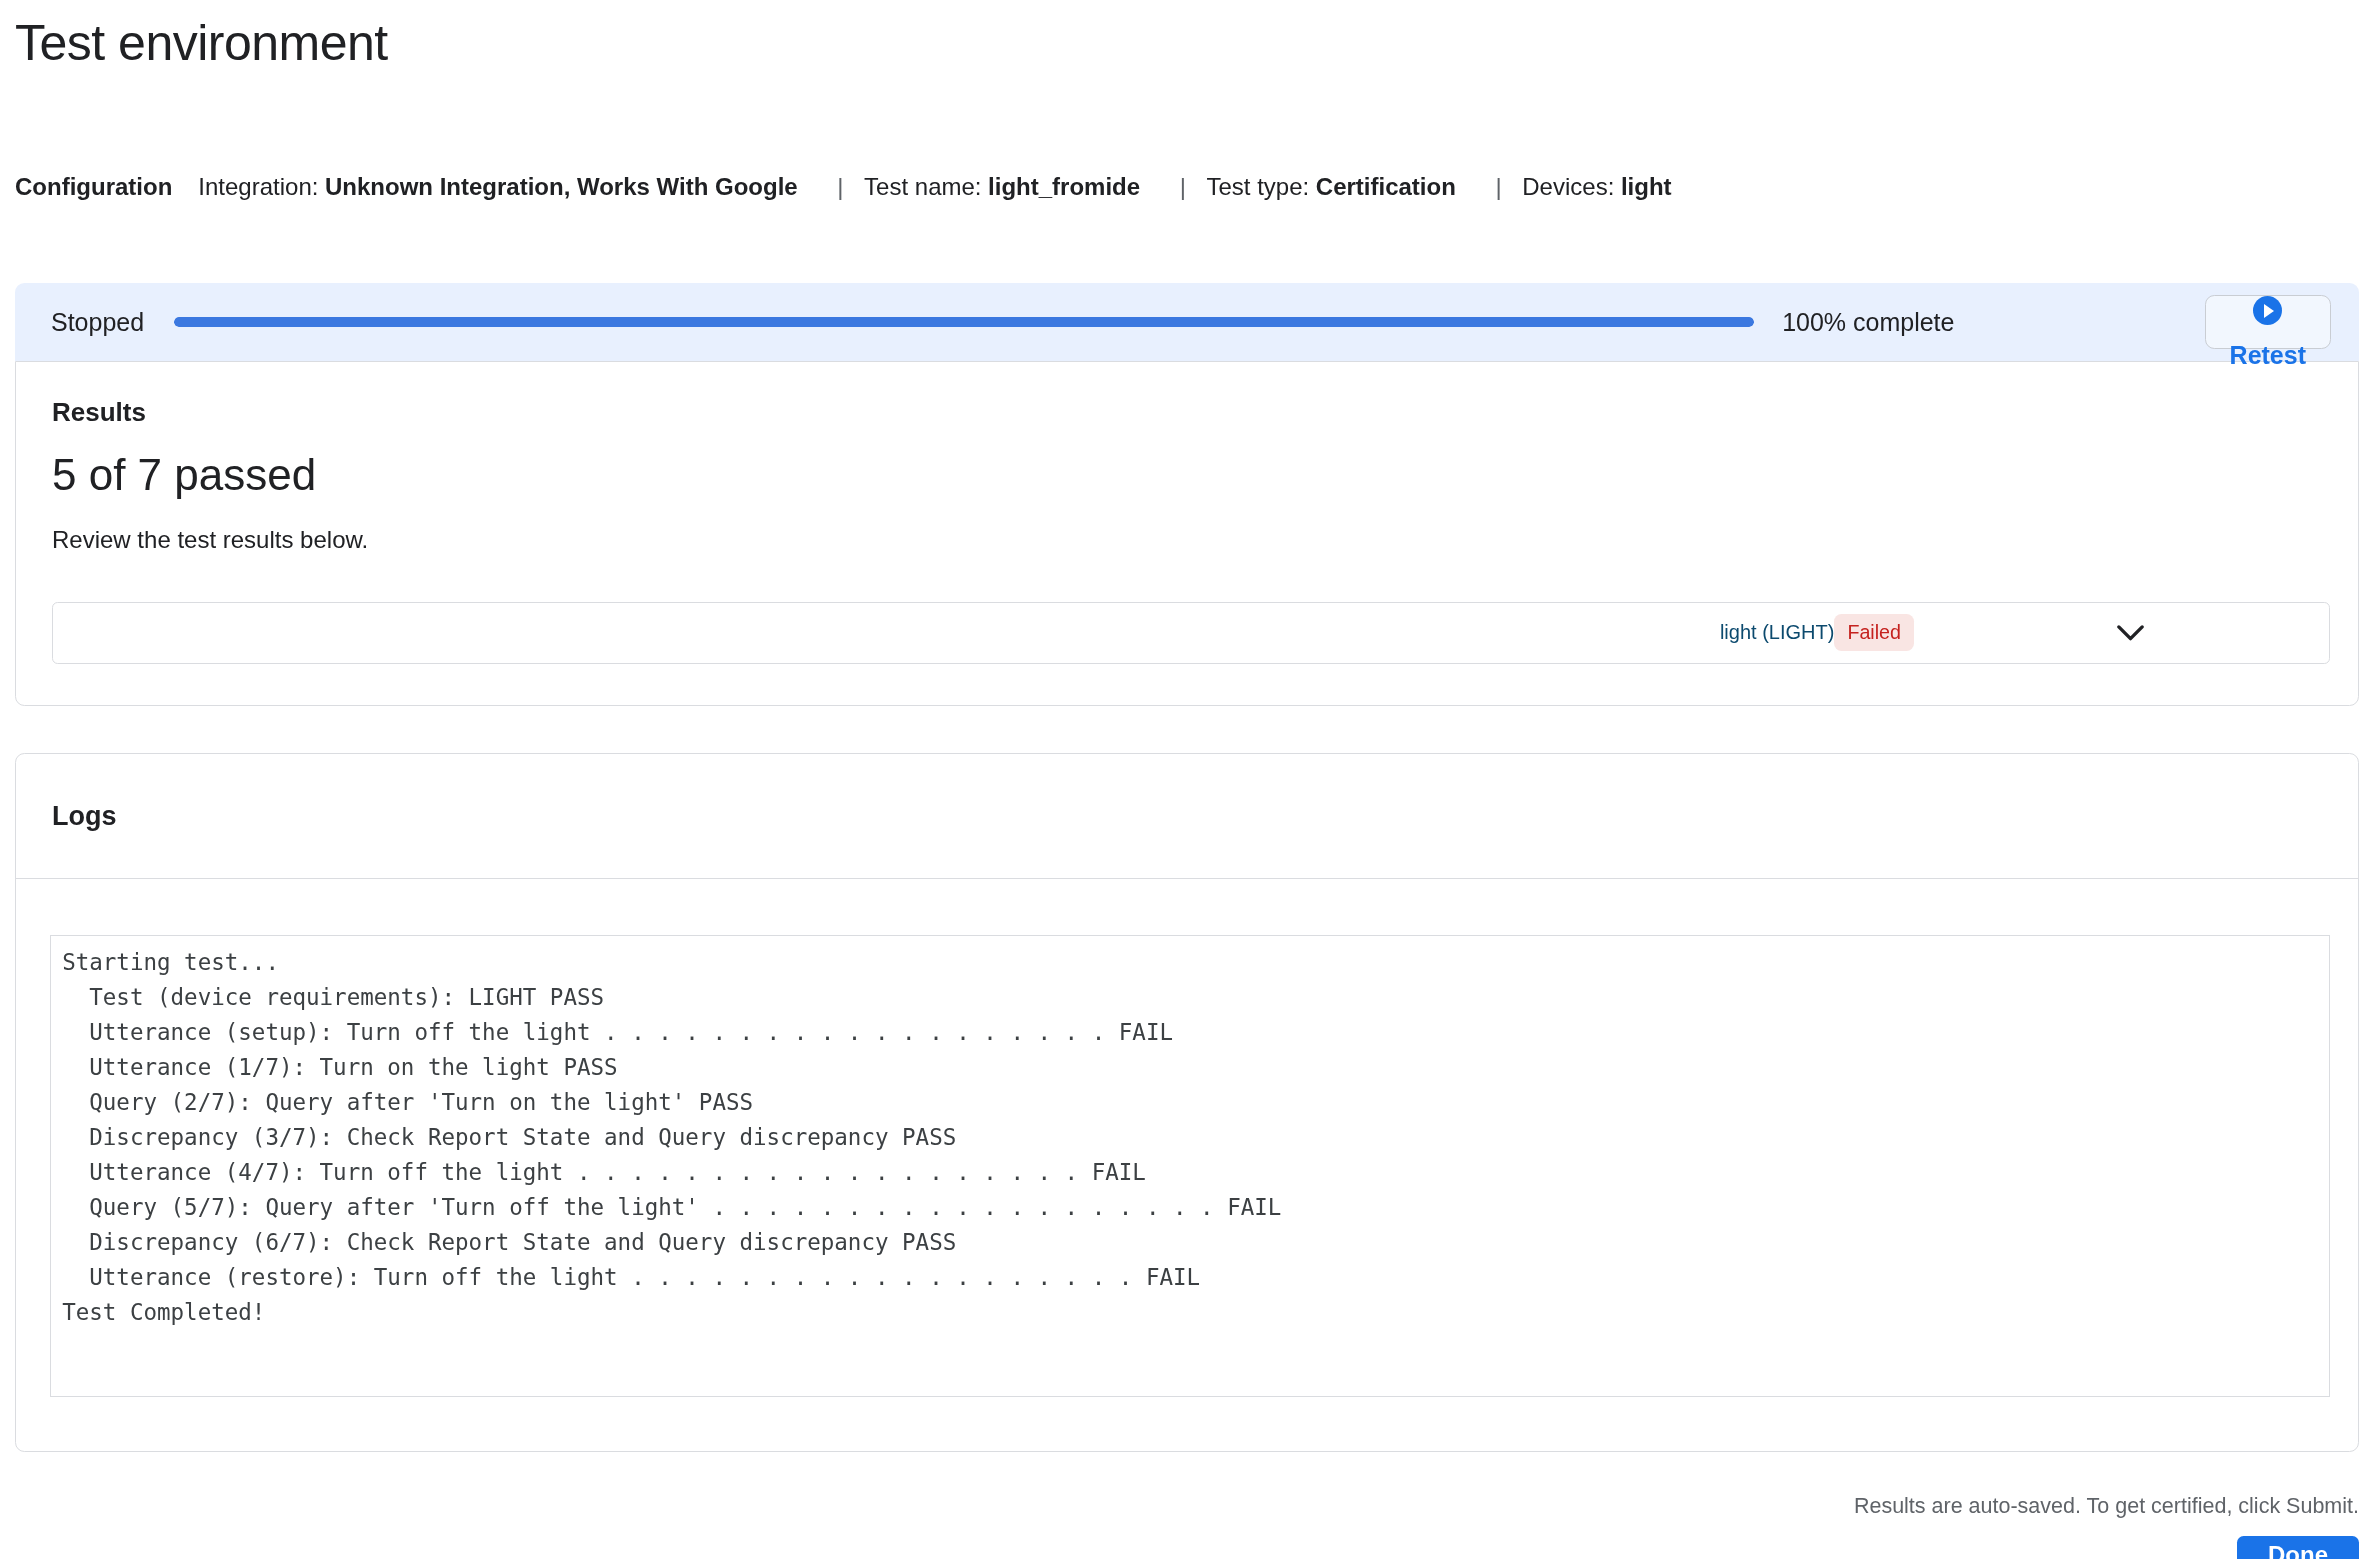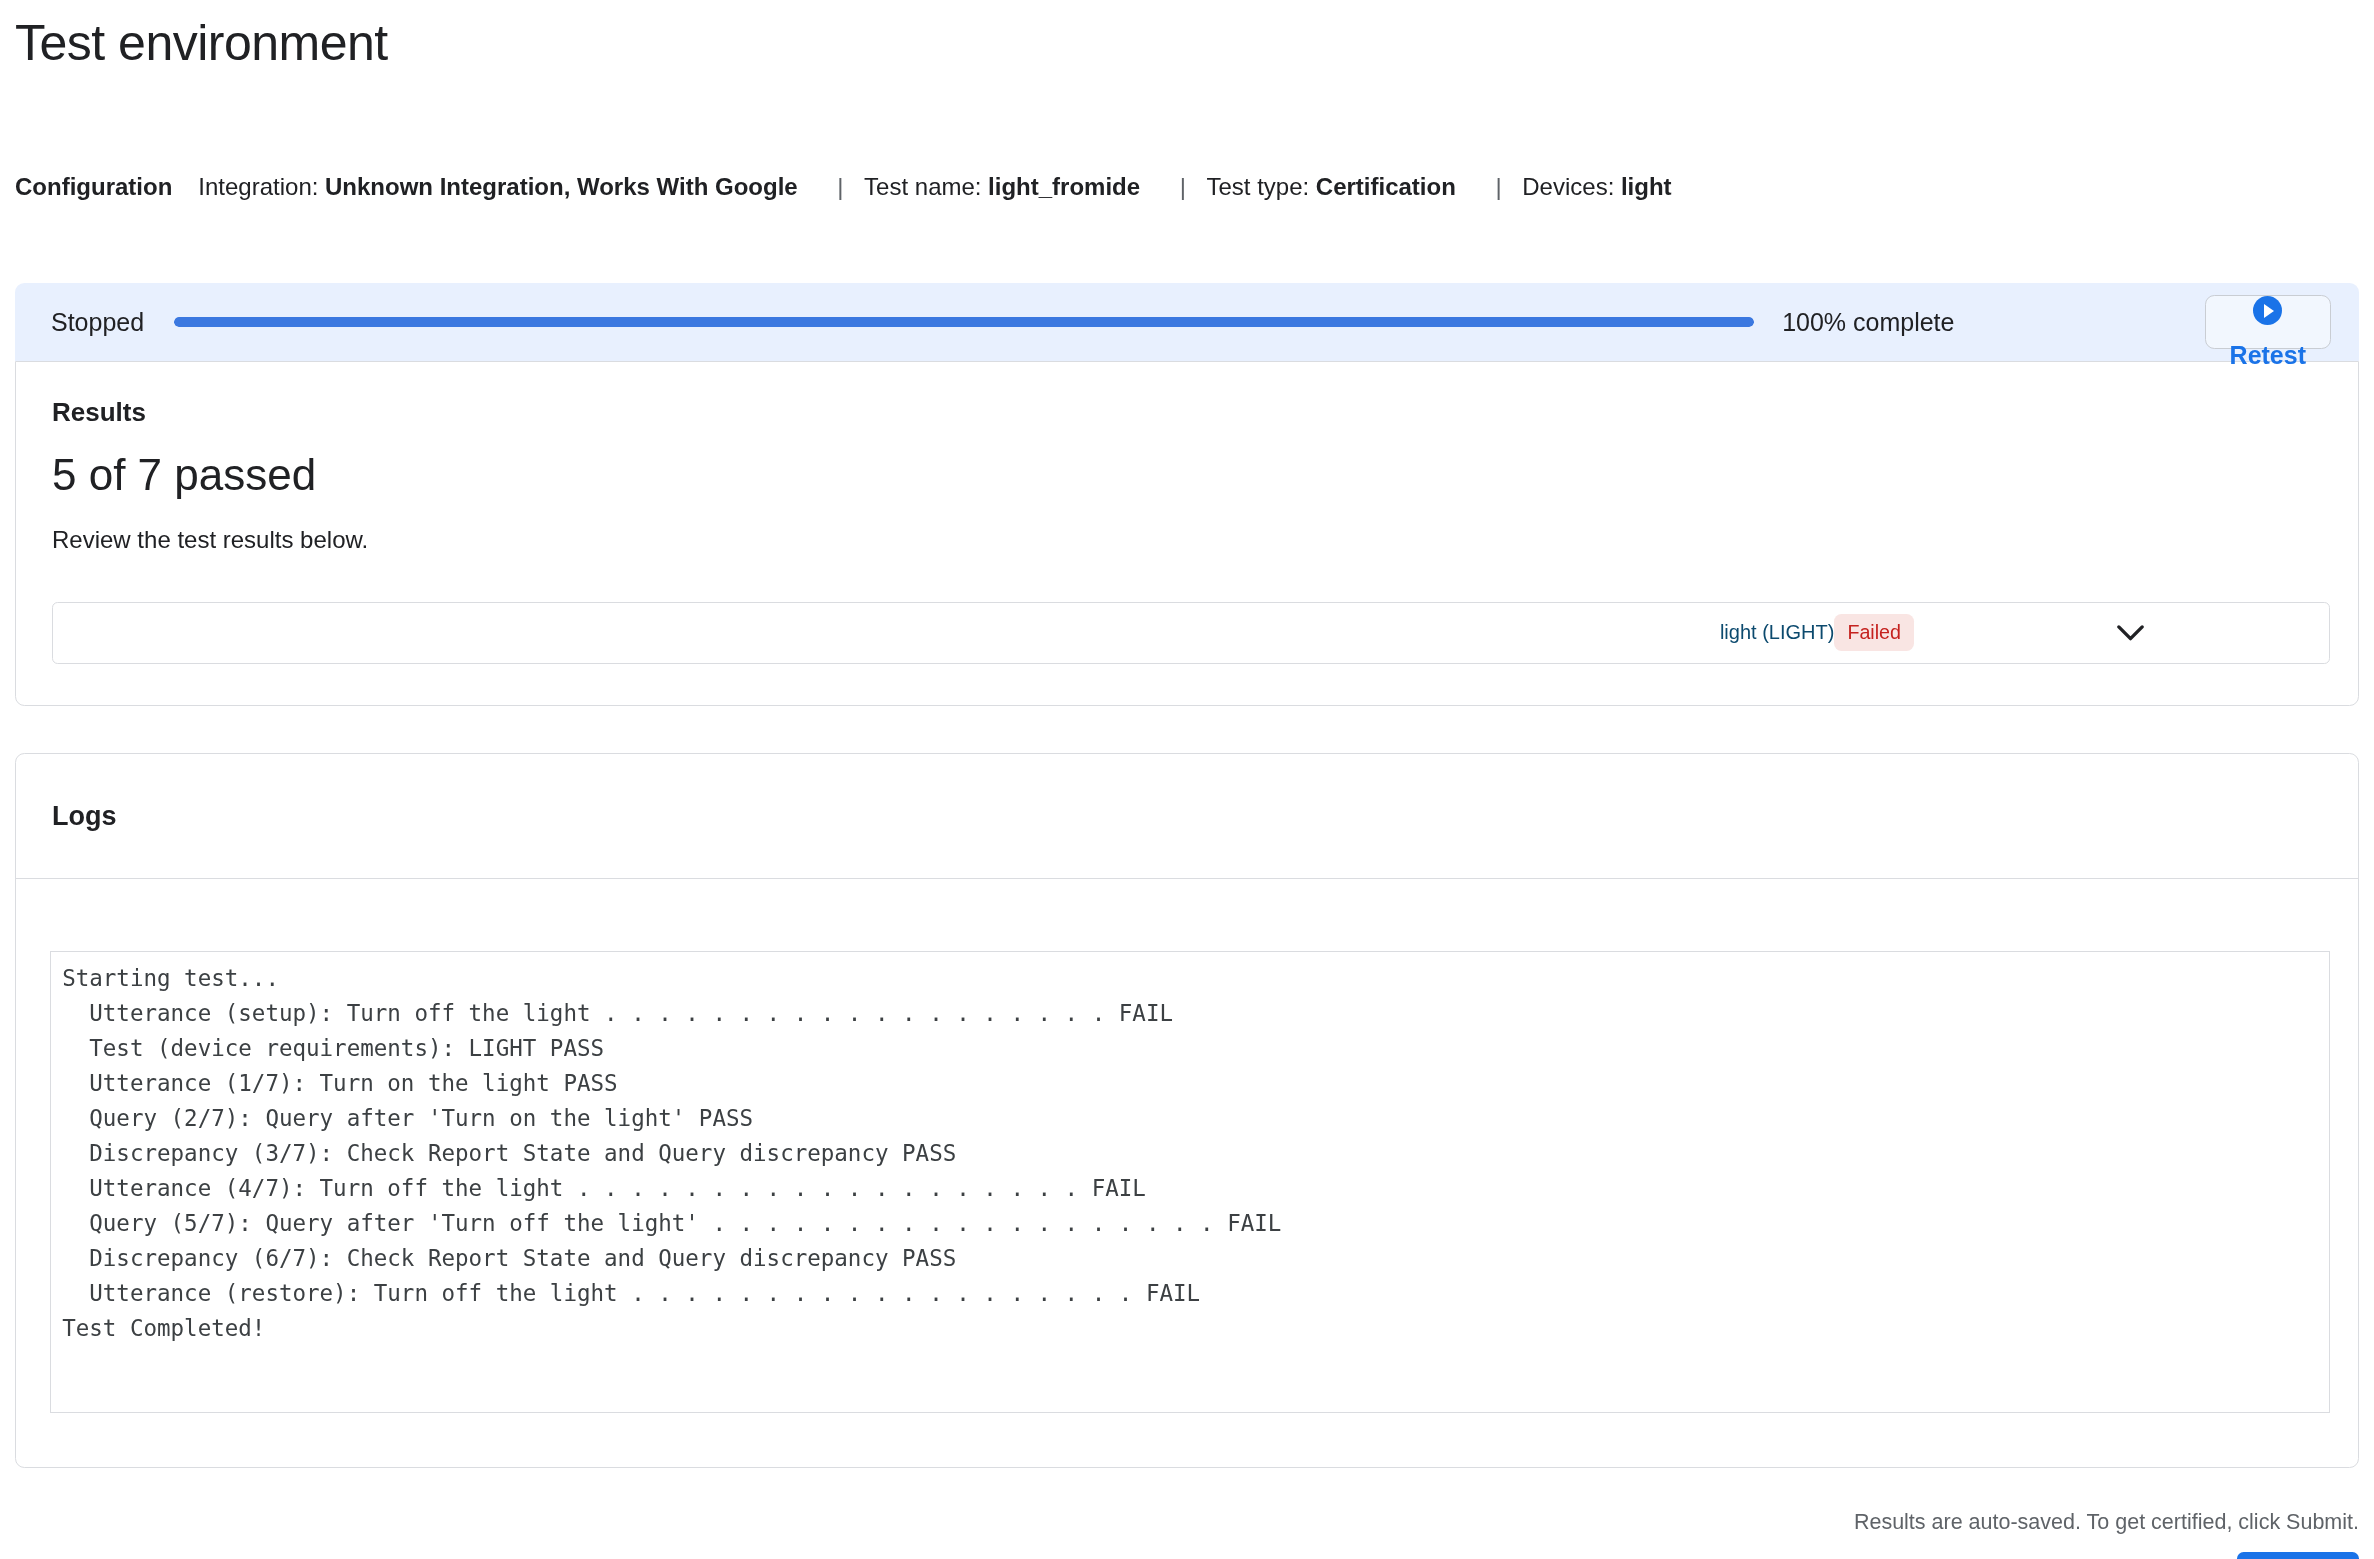--- a/index.html
+++ b/index.html
@@ -56,21 +56,21 @@
   .badge{
     background:#F9E5E3;color:#C5221F;font-size:19.7px;line-height:19.7px;
     padding:8.4px 13px;border-radius:7.5px;margin-right:202px;white-space:nowrap;
   }
   .chevron{margin-right:141px;display:flex;align-items:center;cursor:pointer;}
   
   .logs-card{margin-top:47px;border:0.9px solid #DADCE0;border-radius:9.4px;background:#fff;}
   .logs-header{height:124px;display:flex;align-items:center;padding:0 36px;border-bottom:0.9px solid #DADCE0;}
   .logs-header .card-label{font-size:27px;}
   .logs-body{padding:56px 28px 54px 34px;}
-  .log-box{border:0.9px solid #DADCE0;padding:9.4px 11.2px;min-height:442px;overflow:auto;box-sizing:content-box;margin-top:16px;}
+  .log-box{border:0.9px solid #DADCE0;padding:9.4px 11.2px;min-height:442px;overflow:auto;box-sizing:content-box;}
   .log-line{
     font-family:"DejaVu Sans Mono","Liberation Mono",monospace;
     font-size:22.5px;line-height:35px;white-space:pre;color:#3C4043;
   }
   
   .footer{margin-top:41px;text-align:right;}
   .footer .note{font-size:21.5px;color:#5F6368;line-height:26px;}
   .done-btn{
     margin-top:17px;display:inline-flex;align-items:center;justify-content:center;
     height:38px;padding:0 31px;background:#1A73E8;color:#fff;border:none;border-radius:6.6px;
@@ -146,23 +146,23 @@
 
   <div class="logs-card">
     <div class="logs-header">
       <span class="card-label">Logs</span>
     </div>
     <div class="logs-body">
       <div class="log-box">
 
           <div class="log-line">Starting test...</div>
 
+          <div class="log-line">  Test (device requirements): LIGHT PASS</div>
+
           <div class="log-line">  Utterance (setup): Turn off the light . . . . . . . . . . . . . . . . . . . FAIL</div>
-
-          <div class="log-line">  Test (device requirements): LIGHT PASS</div>
 
           <div class="log-line">  Utterance (1/7): Turn on the light PASS</div>
 
           <div class="log-line">  Query (2/7): Query after 'Turn on the light' PASS</div>
 
           <div class="log-line">  Discrepancy (3/7): Check Report State and Query discrepancy PASS</div>
 
           <div class="log-line">  Utterance (4/7): Turn off the light . . . . . . . . . . . . . . . . . . . FAIL</div>
 
           <div class="log-line">  Query (5/7): Query after 'Turn off the light' . . . . . . . . . . . . . . . . . . . FAIL</div>

